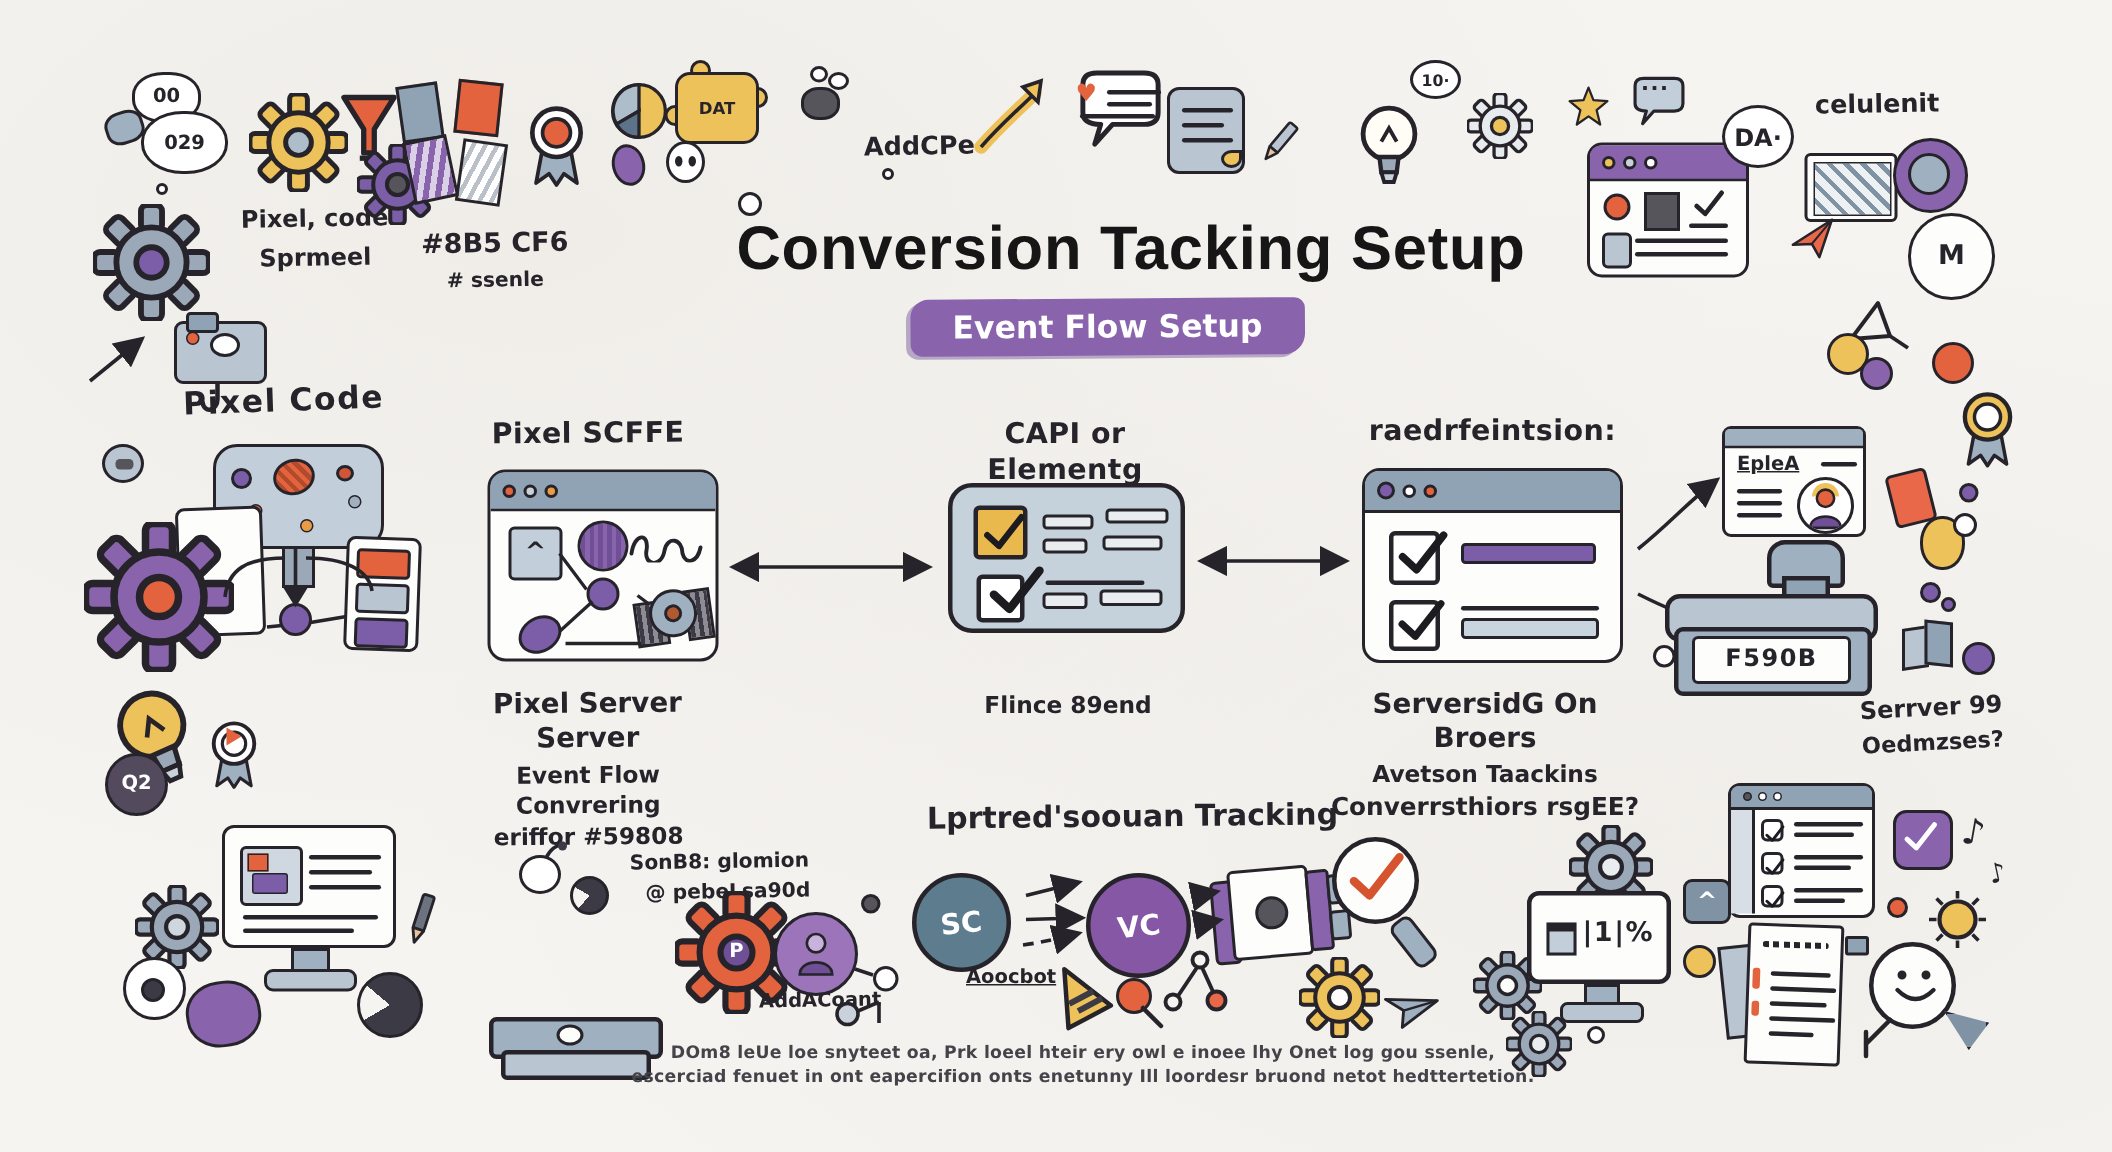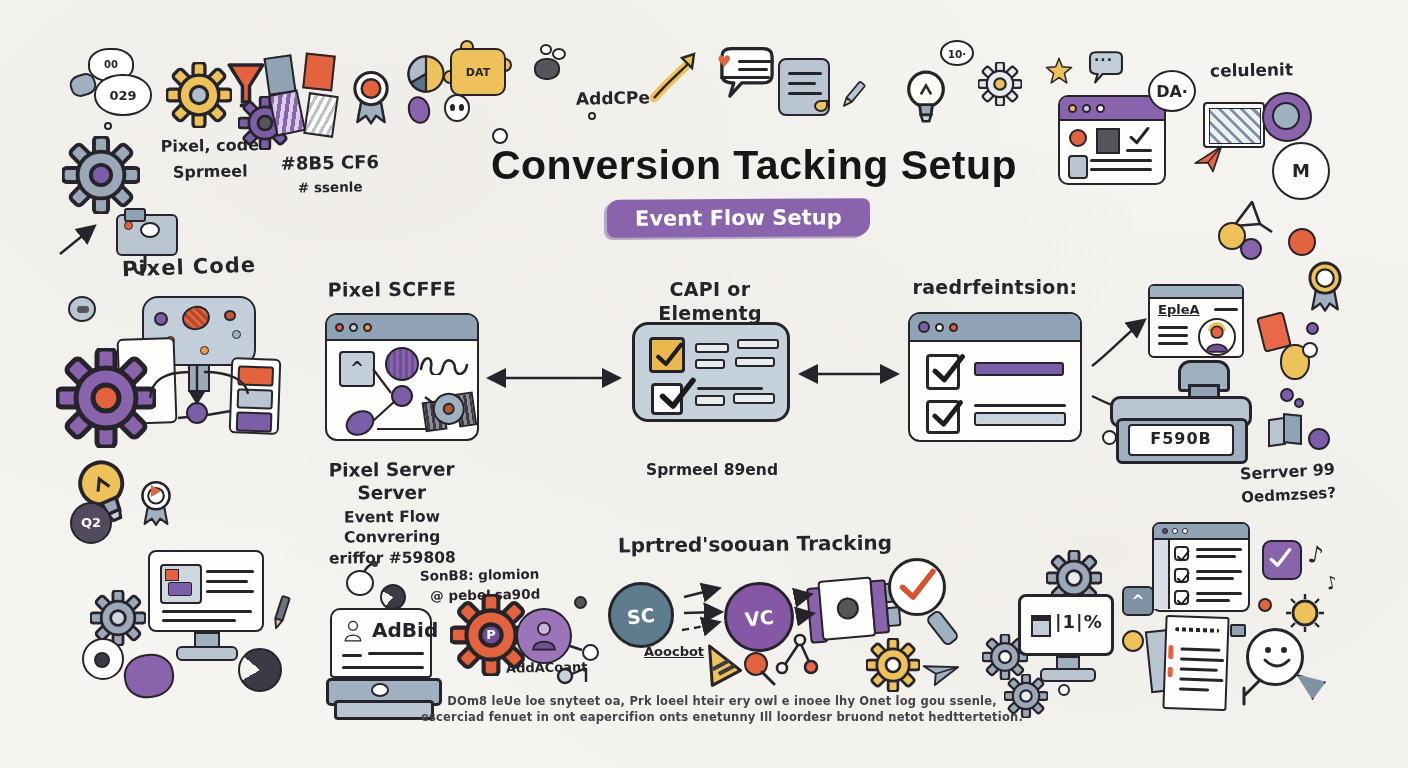--- a/index.html
+++ b/index.html
@@ -121,21 +121,21 @@
   </svg>
 
   <div class="c hw title ctr" style="left:404px;top:140px;width:700px;">Conversion Tacking Setup</div>
   <div class="c" style="left:607px;top:199px;">
     <span class="hw badge" style="display:inline-block;">Event Flow Setup</span>
   </div>
   <div class="circ" style="left:492px;top:128px;width:16px;height:16px;background:#fff;"></div>
 
   <div class="c" style="left:70px;top:48px;width:90px;height:100px;">
     <div class="circ" style="left:0;top:26px;width:26px;height:22px;background:#9fb0c0;transform:rotate(-18deg);border-radius:40%;"></div>
-    <div class="circ hw" style="left:18px;top:0;width:46px;height:34px;background:#fff;border-radius:45%;font-size:10px;font-weight:700;text-align:center;line-height:30px;"><span>00</span></div>
+    <div class="circ hw" style="left:18px;top:0;width:46px;height:34px;background:#fff;border-radius:45%;font-size:13px;font-weight:700;text-align:center;line-height:30px;"><span>00</span></div>
     <div class="circ hw" style="left:24px;top:26px;width:58px;height:42px;background:#fff;border-radius:48%;font-size:13px;font-weight:700;text-align:center;line-height:40px;"><span>029</span></div>
     <div class="circ" style="left:34px;top:74px;width:8px;height:8px;background:#fff;"></div>
     <div class="circ" style="left:28px;top:88px;width:5px;height:5px;background:#26242a;"></div>
   </div>
 
   <svg class="c" style="left:224px;top:58px;" width="44" height="58" viewBox="0 0 50 58">
     <path d="M6 4 L44 4 L29 28 L29 46 L21 46 L21 28 Z" fill="#e2633e" stroke="#26242a" stroke-width="4" stroke-linejoin="round"></path>
     <path d="M18 50 L32 50" stroke="#26242a" stroke-width="4"></path>
   </svg>
 
@@ -437,21 +437,26 @@
     <div class="line" style="left:64px;top:90px;width:92px;"></div>
     <div class="bar" style="left:64px;top:98px;width:92px;height:14px;background:#c9d5de;"></div>
   </div>
 
   <div class="c hw ctr" style="left:297px;top:458px;width:190px;transform:rotate(-.5deg);">
     <div class="cap1">Pixel Server Server</div>
     <div class="cap2" style="margin-top:4px;">Event Flow Convrering</div>
     <div class="cap3" style="margin-top:2px;">eriffor #59808</div>
   </div>
   <div class="c hw ctr" style="left:612px;top:458px;width:200px;">
-    <div class="cap2" style="margin-top:3px;">Sprmeel 89end</div>
+    <div class="cap2" style="margin-top:3px;">Flince 89end</div>
+  </div>
+  <div class="c hw ctr" style="left:880px;top:458px;width:220px;">
+    <div class="cap1">ServersidG On Broers</div>
+    <div class="cap2" style="margin-top:3px;">Avetson Taackins</div>
+    <div class="cap3" style="margin-top:1px;font-size:16.5px;">Converrsthiors rsgEE?</div>
   </div>
 
   <div class="c card" style="left:1148px;top:284px;width:96px;height:74px;border-radius:6px;z-index:2;">
     <div style="height:11px;background:#9fb0c0;border-bottom:2.5px solid #26242a;border-radius:3px 3px 0 0;"></div>
     <div class="hw" style="position:absolute;left:8px;top:16px;font-size:13px;font-weight:700;text-decoration:underline;">EpleA</div>
     <div class="line" style="left:64px;top:22px;width:24px;"></div>
     <div class="line" style="left:8px;top:40px;width:30px;"></div>
     <div class="line" style="left:8px;top:48px;width:30px;"></div>
     <div class="line" style="left:8px;top:56px;width:30px;"></div>
     <div class="circ" style="left:48px;top:32px;width:38px;height:38px;background:#fff;overflow:hidden;">
@@ -484,29 +489,20 @@
   </div>
 
   <div class="circ" style="left:346px;top:570px;width:28px;height:26px;background:#fff;"></div>
   <svg class="c" style="left:362px;top:560px;" width="16" height="14" viewBox="0 0 16 14">
       <path d="M2 12 C6 4 10 4 14 2" stroke="#26242a" stroke-width="2.4" fill="none"></path>
       <circle cx="13" cy="4" r="3" fill="#3c3a44"></circle>
     </svg>
   <div class="circ" style="left:380px;top:584px;width:26px;height:26px;background:conic-gradient(from 300deg,#3c3a44 0 280deg,#f6f4f0 280deg 360deg);"></div>
 
   <div class="c" style="left:326px;top:608px;width:110px;height:108px;">
-    <div class="card" style="position:absolute;left:4px;top:0;width:102px;height:70px;border-radius:10px 14px 4px 4px;">
-      <svg width="26" height="26" viewBox="0 0 100 100" style="position:absolute;left:8px;top:8px;">
-          <use href="#sym-person" style="--ph:#fdfdfb;--pb:#fdfdfb"></use>
-        </svg>
-      <div class="hw" style="position:absolute;left:40px;top:8px;font-size:20px;font-weight:700;">AdBid</div>
-      <div class="line" style="left:10px;top:44px;width:20px;"></div>
-      <div class="line" style="left:36px;top:42px;width:56px;"></div>
-      <div class="line" style="left:10px;top:56px;width:82px;"></div>
-    </div>
     <div style="position:absolute;left:0;top:70px;width:110px;height:22px;background:#9fb0c0;border:3px solid #26242a;border-radius:5px;">
       <div class="circ" style="left:42px;top:2px;width:18px;height:14px;background:#fdfdfb;"></div>
     </div>
     <div style="position:absolute;left:8px;top:92px;width:94px;height:14px;background:#b9c6d2;border:3px solid #26242a;border-radius:4px;"></div>
   </div>
 
   <div class="c" style="left:450px;top:594px;width:82px;height:82px;">
     <svg width="82" height="82" style="position:absolute;">
         <use href="#sym-gear" style="--gb:#e2633e;--gc:#6f4f96"></use>
       </svg>

